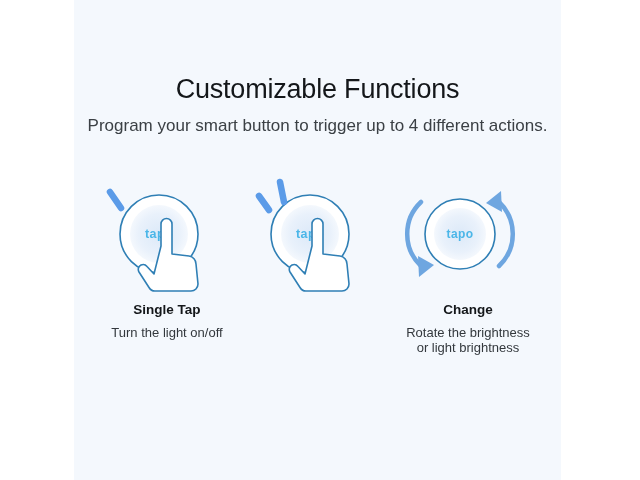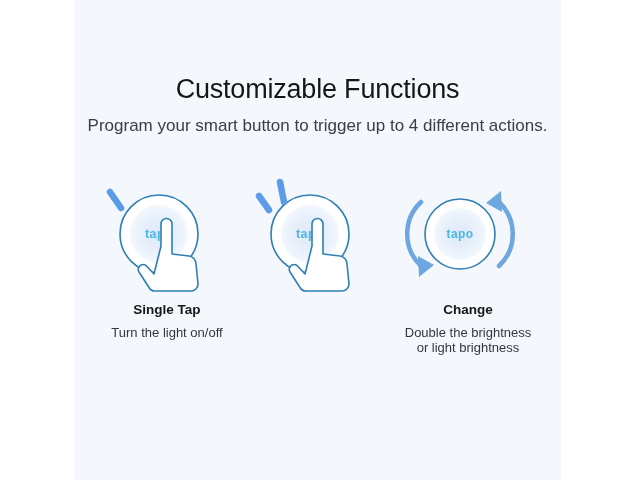--- a/index.html
+++ b/index.html
@@ -188,20 +188,20 @@
             <polygon points="103,15 88,27 104,36" fill="#6ea6e0"></polygon>
             <polygon points="21,101 36,89 20,80" fill="#6ea6e0"></polygon>
 
             <circle cx="62" cy="58" r="35" fill="#ffffff" stroke="#2f7fb5" stroke-width="1.6"></circle>
             <circle cx="62" cy="58" r="26" fill="url(#glow3)"></circle>
             <text x="62" y="62" font-family="'Liberation Sans', sans-serif" font-size="12" font-weight="bold" fill="#4bb6e8" text-anchor="middle" letter-spacing="0.4">tapo</text>
           </svg>
         </div>
         <div class="col-title">Change</div>
         <div class="col-desc">
-          <span>Double the brightness</span>
+          <span>Rotate the brightness</span>
           <span class="l2">or light brightness</span>
         </div>
       </div>
 
     </div>
   </div>
 </div>
 
 </body></html>

